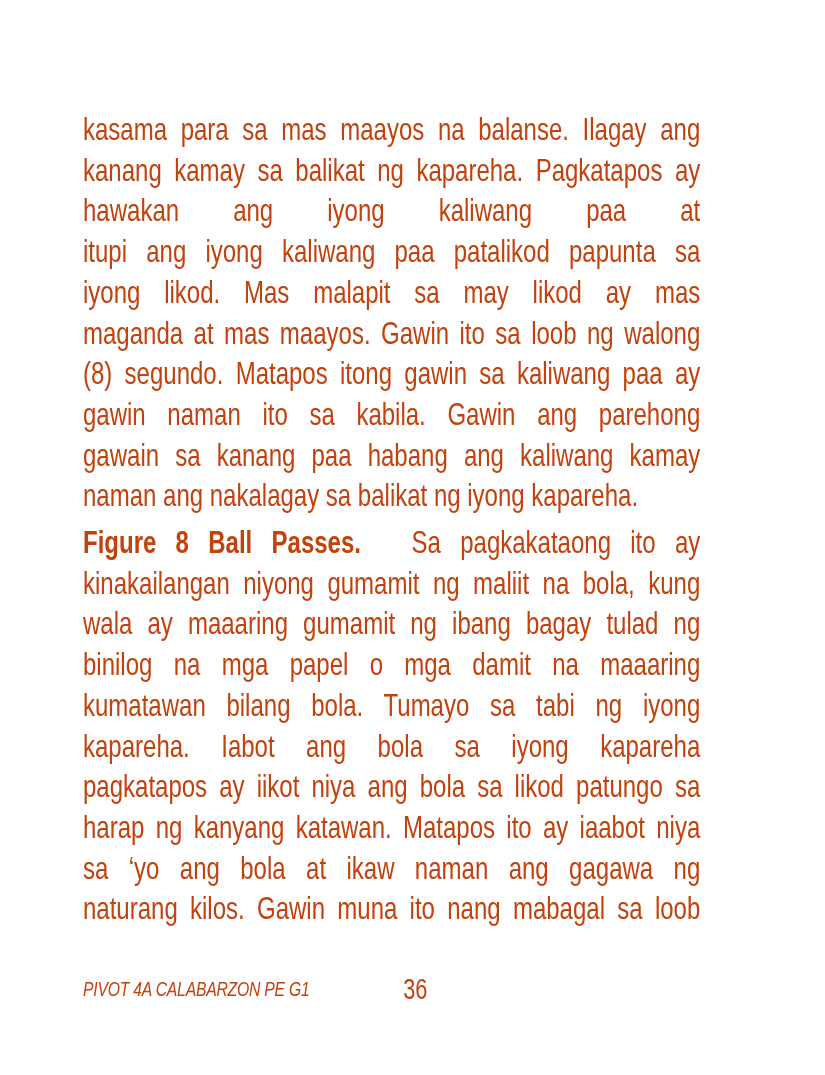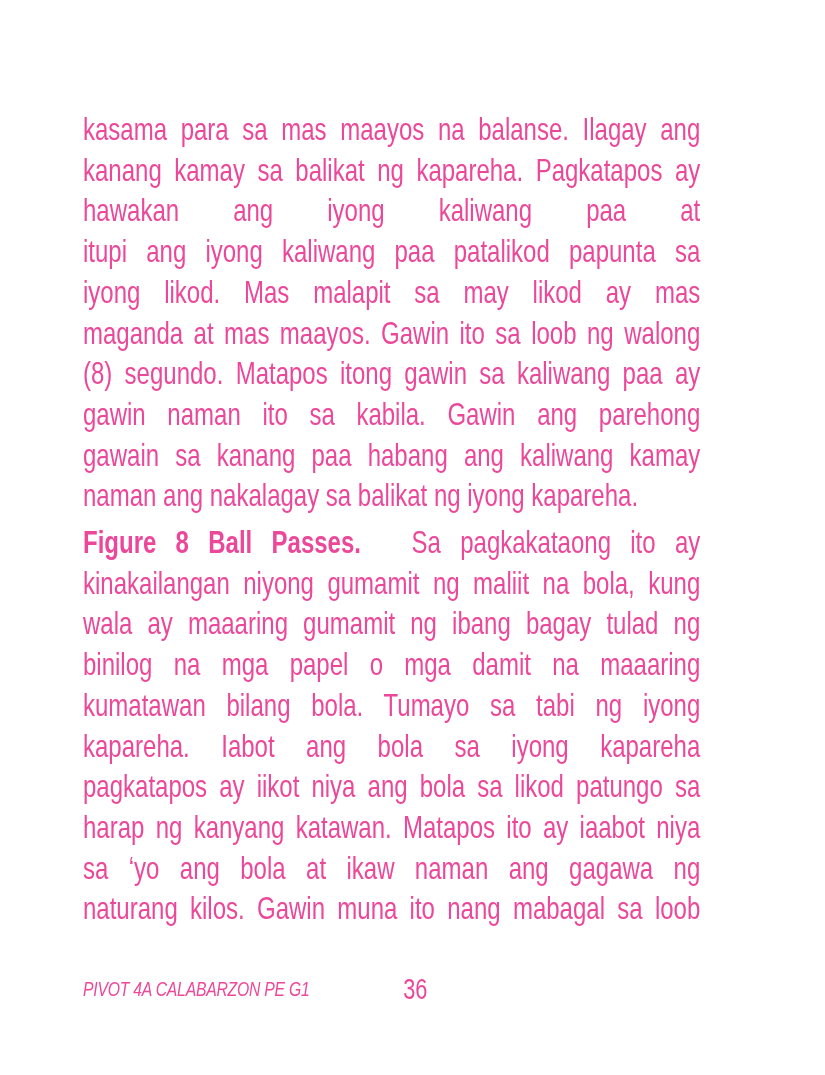--- a/index.html
+++ b/index.html
@@ -7,21 +7,21 @@
     padding: 0;
     background: #ffffff;
   }
   .page {
     position: relative;
     width: 825px;
     height: 1075px;
     background: #ffffff;
     overflow: hidden;
     font-family: "Liberation Sans", sans-serif;
-    color: #ec4899;
+    color: #c2410c;
   }
   
   .text-column {
     position: absolute;
     left: 83px;
     top: 109px;
     width: 823px;               
     transform: scaleX(0.75);
     transform-origin: 0 0;
   }

